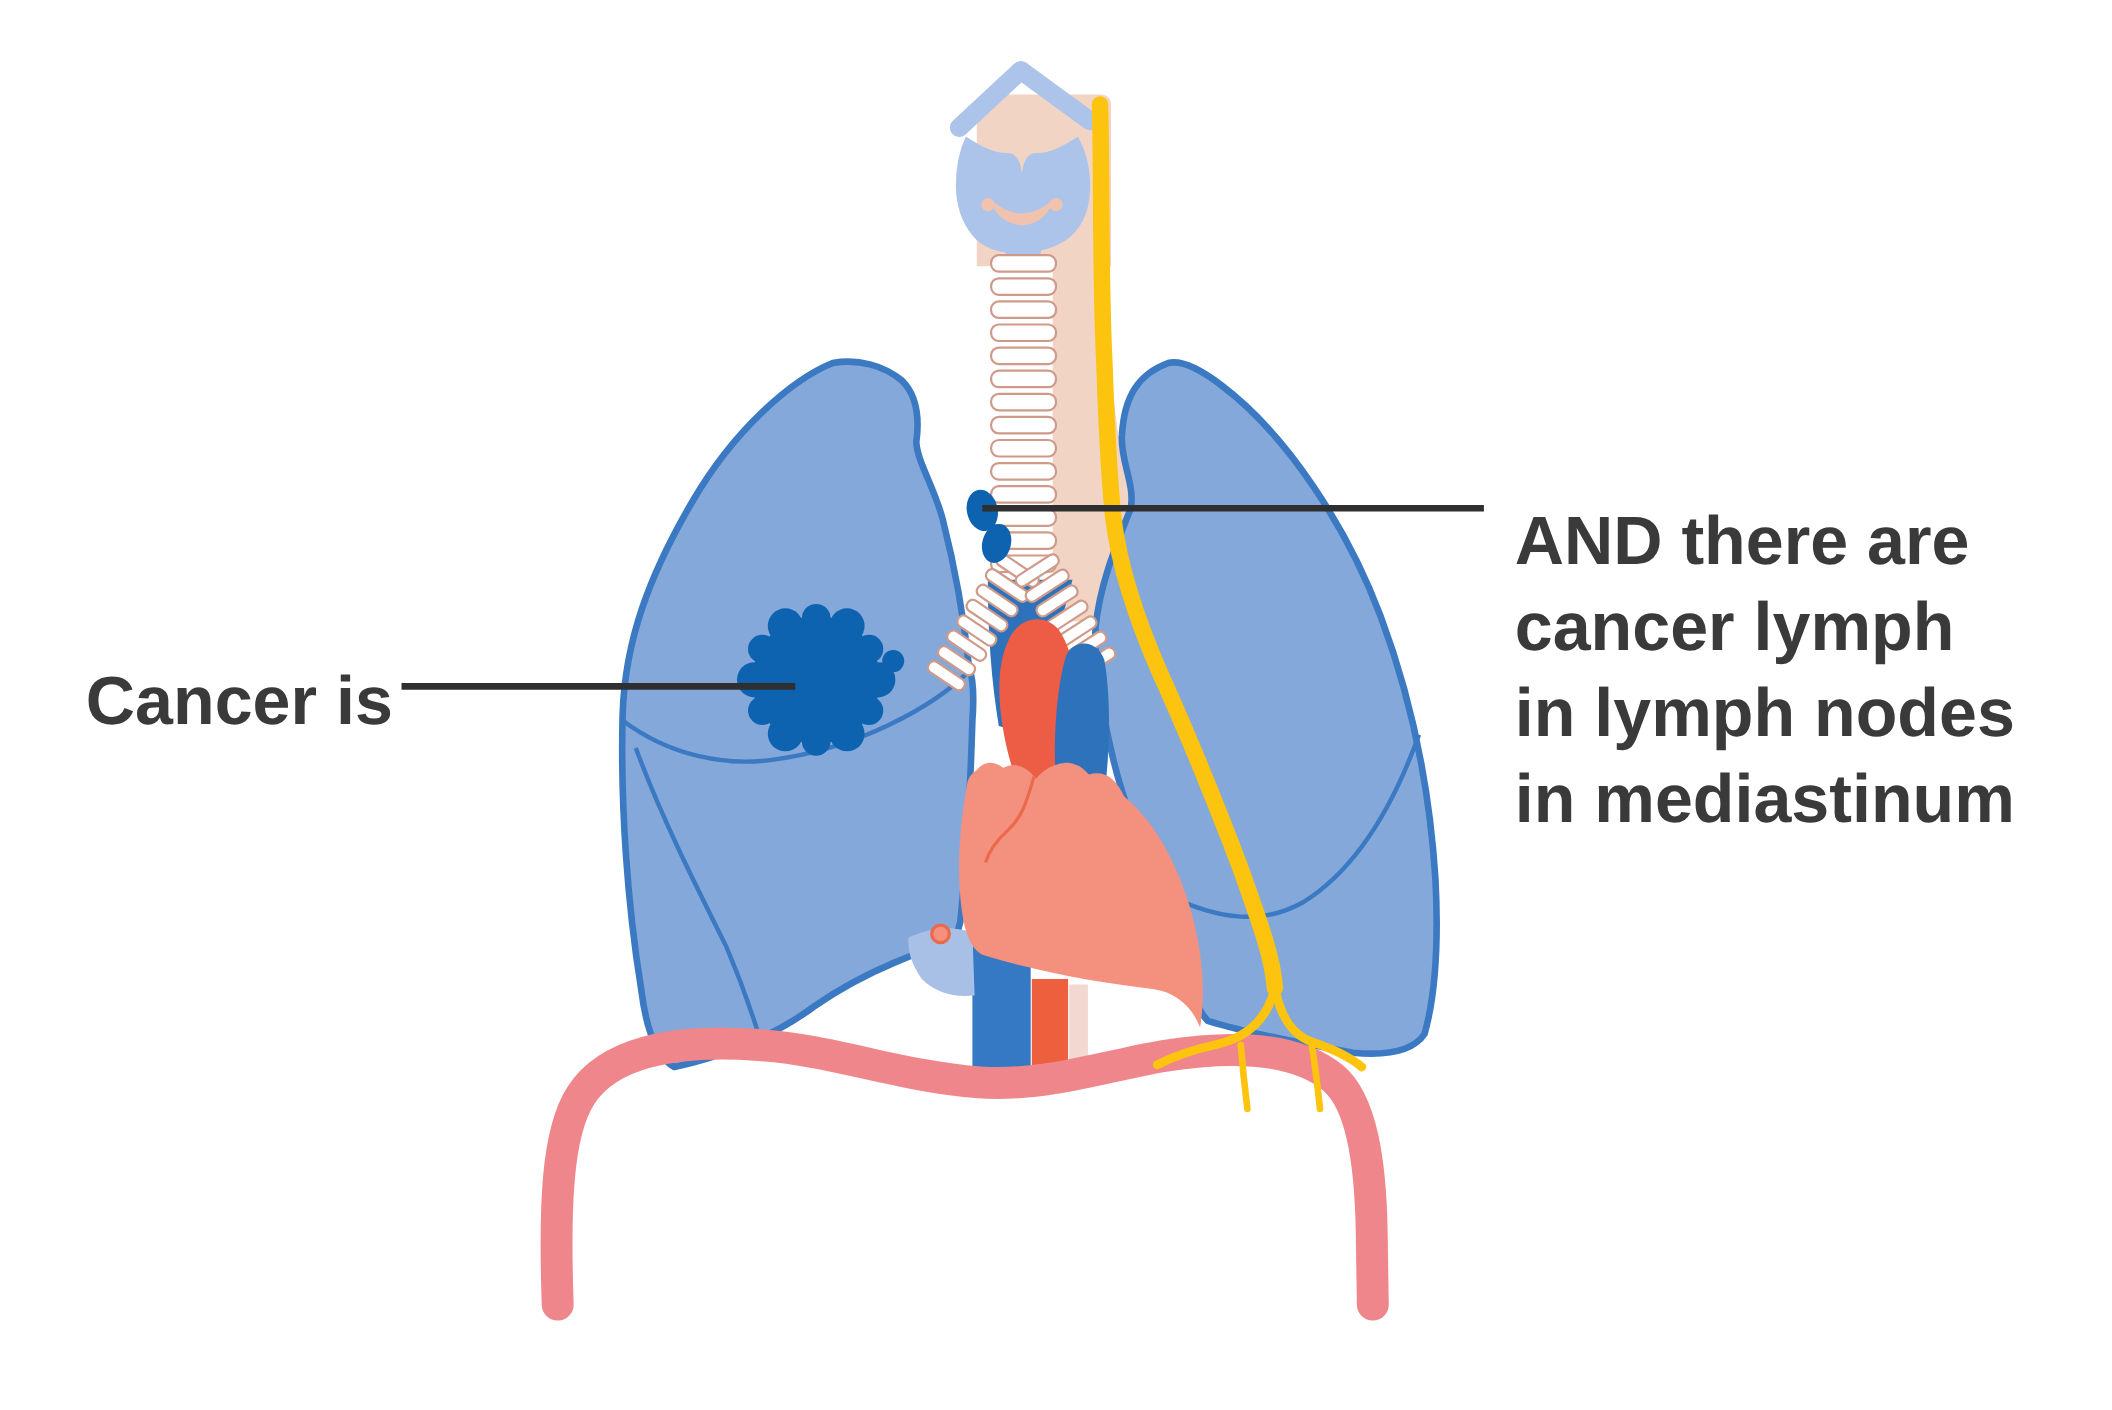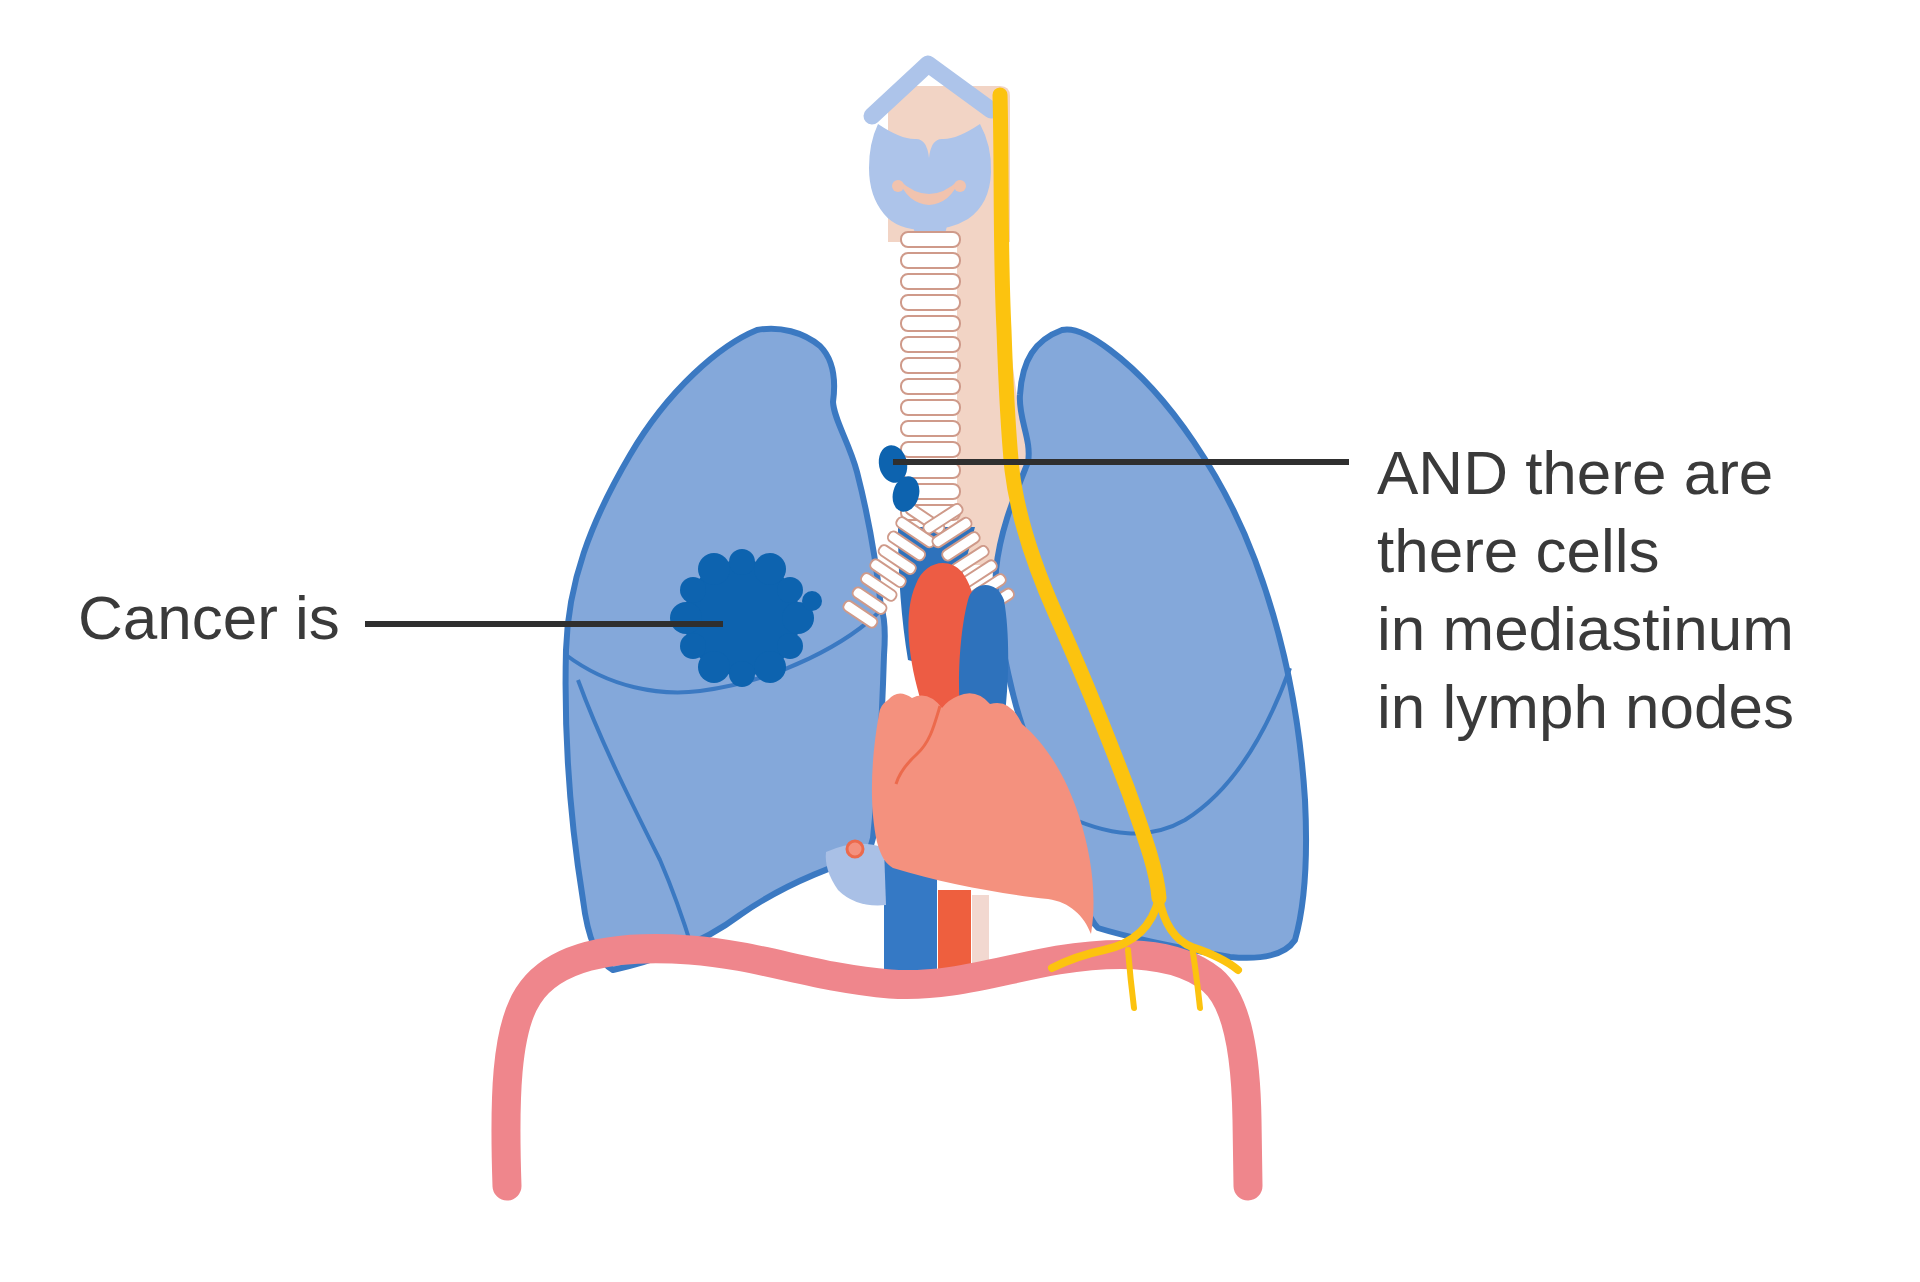--- a/index.html
+++ b/index.html
@@ -1,19 +1,19 @@
 <!DOCTYPE html>
 <html><head>
 <meta charset="utf-8">
 <style>
   html,body{margin:0;padding:0;}
   body{width:1920px;height:1282px;background:#ffffff;font-family:"Liberation Sans", sans-serif;overflow:hidden;}
   .canvas{position:relative;width:1920px;height:1282px;background:#ffffff;}
   .art{position:absolute;left:0;top:0;width:1920px;height:1282px;}
-  .annotation{position:absolute;color:#3a3a3a;font-size:62px;font-weight:400;letter-spacing:0;}
+  .annotation{position:absolute;color:#3a3a3a;font-size:62px;font-weight:700;letter-spacing:0;margin-top:20px;}
   .annotation .line{display:block;white-space:nowrap;}
   .annotation-left{left:78px;top:582px;line-height:72px;}
   .annotation-right{left:1377px;top:434px;line-height:78px;}
 </style>
 </head>
 <body>
 
 <div class="canvas">
 
   <svg class="art" viewBox="0 0 1920 1282">
@@ -184,18 +184,18 @@
       <line x1="893" y1="462" x2="1349" y2="462"></line>
     </g>
   </svg>
 
   <div class="annotation annotation-left">
     <span class="line">Cancer is</span>
   </div>
 
   <div class="annotation annotation-right">
     <span class="line">AND there are</span>
-    <span class="line">there cells</span>
+    <span class="line">cancer lymph</span>
+    <span class="line">in lymph nodes</span>
     <span class="line">in mediastinum</span>
-    <span class="line">in lymph nodes</span>
   </div>
 
 </div>
 
 </body></html>

